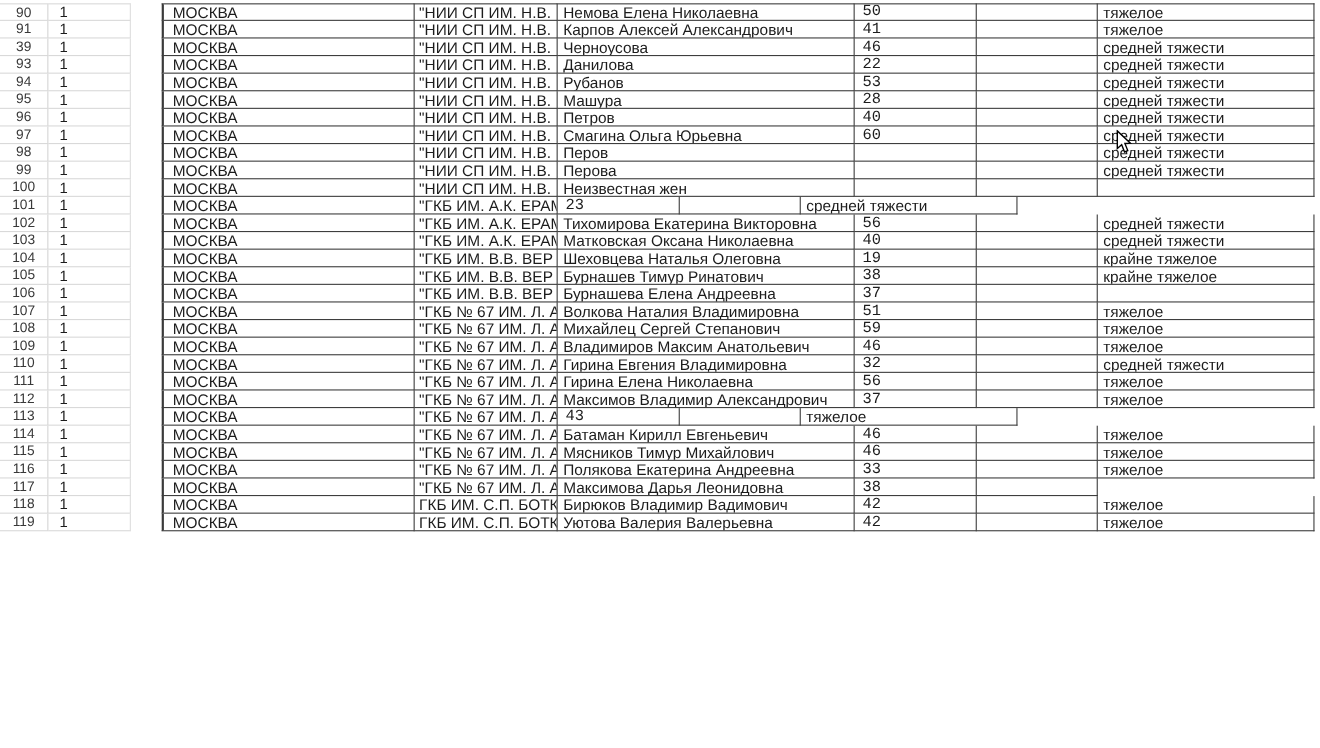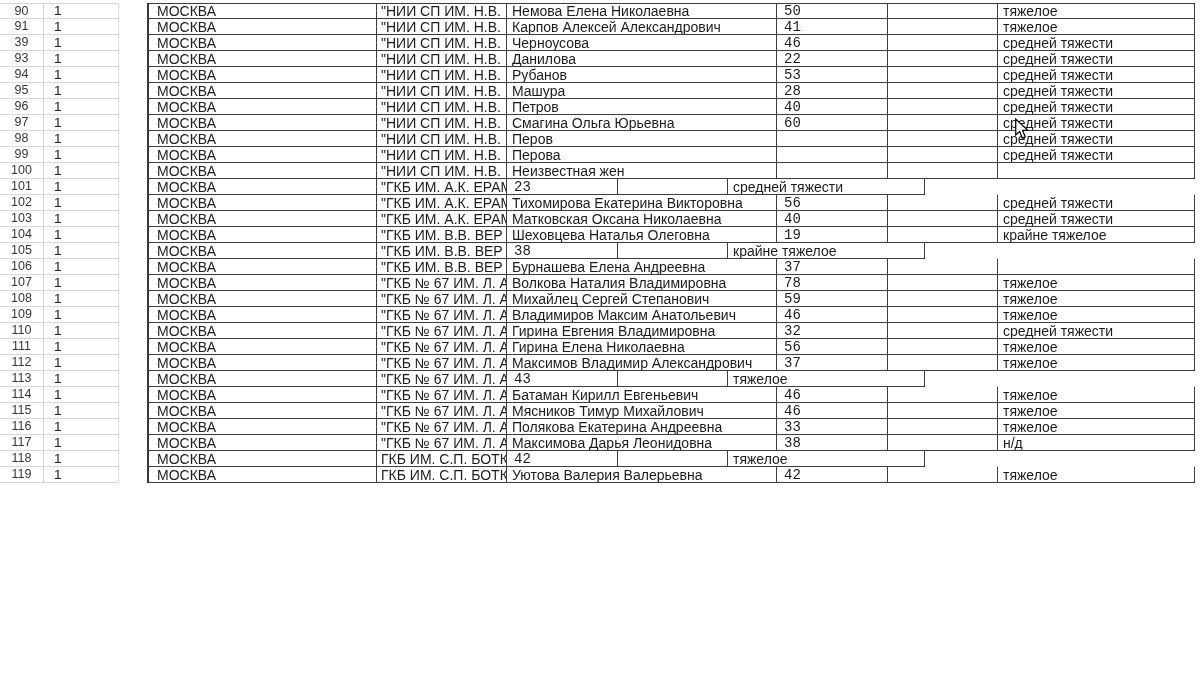--- a/index.html
+++ b/index.html
@@ -215,20 +215,21 @@
     <div class="cell cG">19</div>
     <div class="cell cH"></div>
     <div class="cell cI">крайне тяжелое</div>
   </div>
       <div class="row">
     <div class="cell cA">105</div>
     <div class="cell cB">1</div>
     <div class="cell cC"></div>
     <div class="cell cD">МОСКВА</div>
     <div class="cell cE">"ГКБ ИМ. В.В. ВЕР</div>
+    <div class="cell cF">Бурнашев Тимур Ринатович</div>
     <div class="cell cG">38</div>
     <div class="cell cH"></div>
     <div class="cell cI">крайне тяжелое</div>
   </div>
       <div class="row">
     <div class="cell cA">106</div>
     <div class="cell cB">1</div>
     <div class="cell cC"></div>
     <div class="cell cD">МОСКВА</div>
     <div class="cell cE">"ГКБ ИМ. В.В. ВЕР</div>
@@ -237,21 +238,21 @@
     <div class="cell cH"></div>
     <div class="cell cI"></div>
   </div>
       <div class="row">
     <div class="cell cA">107</div>
     <div class="cell cB">1</div>
     <div class="cell cC"></div>
     <div class="cell cD">МОСКВА</div>
     <div class="cell cE">"ГКБ № 67 ИМ. Л. А</div>
     <div class="cell cF">Волкова Наталия Владимировна</div>
-    <div class="cell cG">78</div>
+    <div class="cell cG">51</div>
     <div class="cell cH"></div>
     <div class="cell cI">тяжелое</div>
   </div>
       <div class="row">
     <div class="cell cA">108</div>
     <div class="cell cB">1</div>
     <div class="cell cC"></div>
     <div class="cell cD">МОСКВА</div>
     <div class="cell cE">"ГКБ № 67 ИМ. Л. А</div>
     <div class="cell cF">Михайлец Сергей Степанович</div>
@@ -348,28 +349,28 @@
   </div>
       <div class="row">
     <div class="cell cA">117</div>
     <div class="cell cB">1</div>
     <div class="cell cC"></div>
     <div class="cell cD">МОСКВА</div>
     <div class="cell cE">"ГКБ № 67 ИМ. Л. А</div>
     <div class="cell cF">Максимова Дарья Леонидовна</div>
     <div class="cell cG">38</div>
     <div class="cell cH"></div>
-    <div class="cell cI">н/д</div>
   </div>
       <div class="row">
     <div class="cell cA">118</div>
     <div class="cell cB">1</div>
     <div class="cell cC"></div>
     <div class="cell cD">МОСКВА</div>
     <div class="cell cE">ГКБ ИМ. С.П. БОТК</div>
+    <div class="cell cF">Бирюков Владимир Вадимович</div>
     <div class="cell cG">42</div>
     <div class="cell cH"></div>
     <div class="cell cI">тяжелое</div>
   </div>
       <div class="row">
     <div class="cell cA">119</div>
     <div class="cell cB">1</div>
     <div class="cell cC"></div>
     <div class="cell cD">МОСКВА</div>
     <div class="cell cE">ГКБ ИМ. С.П. БОТК</div>

